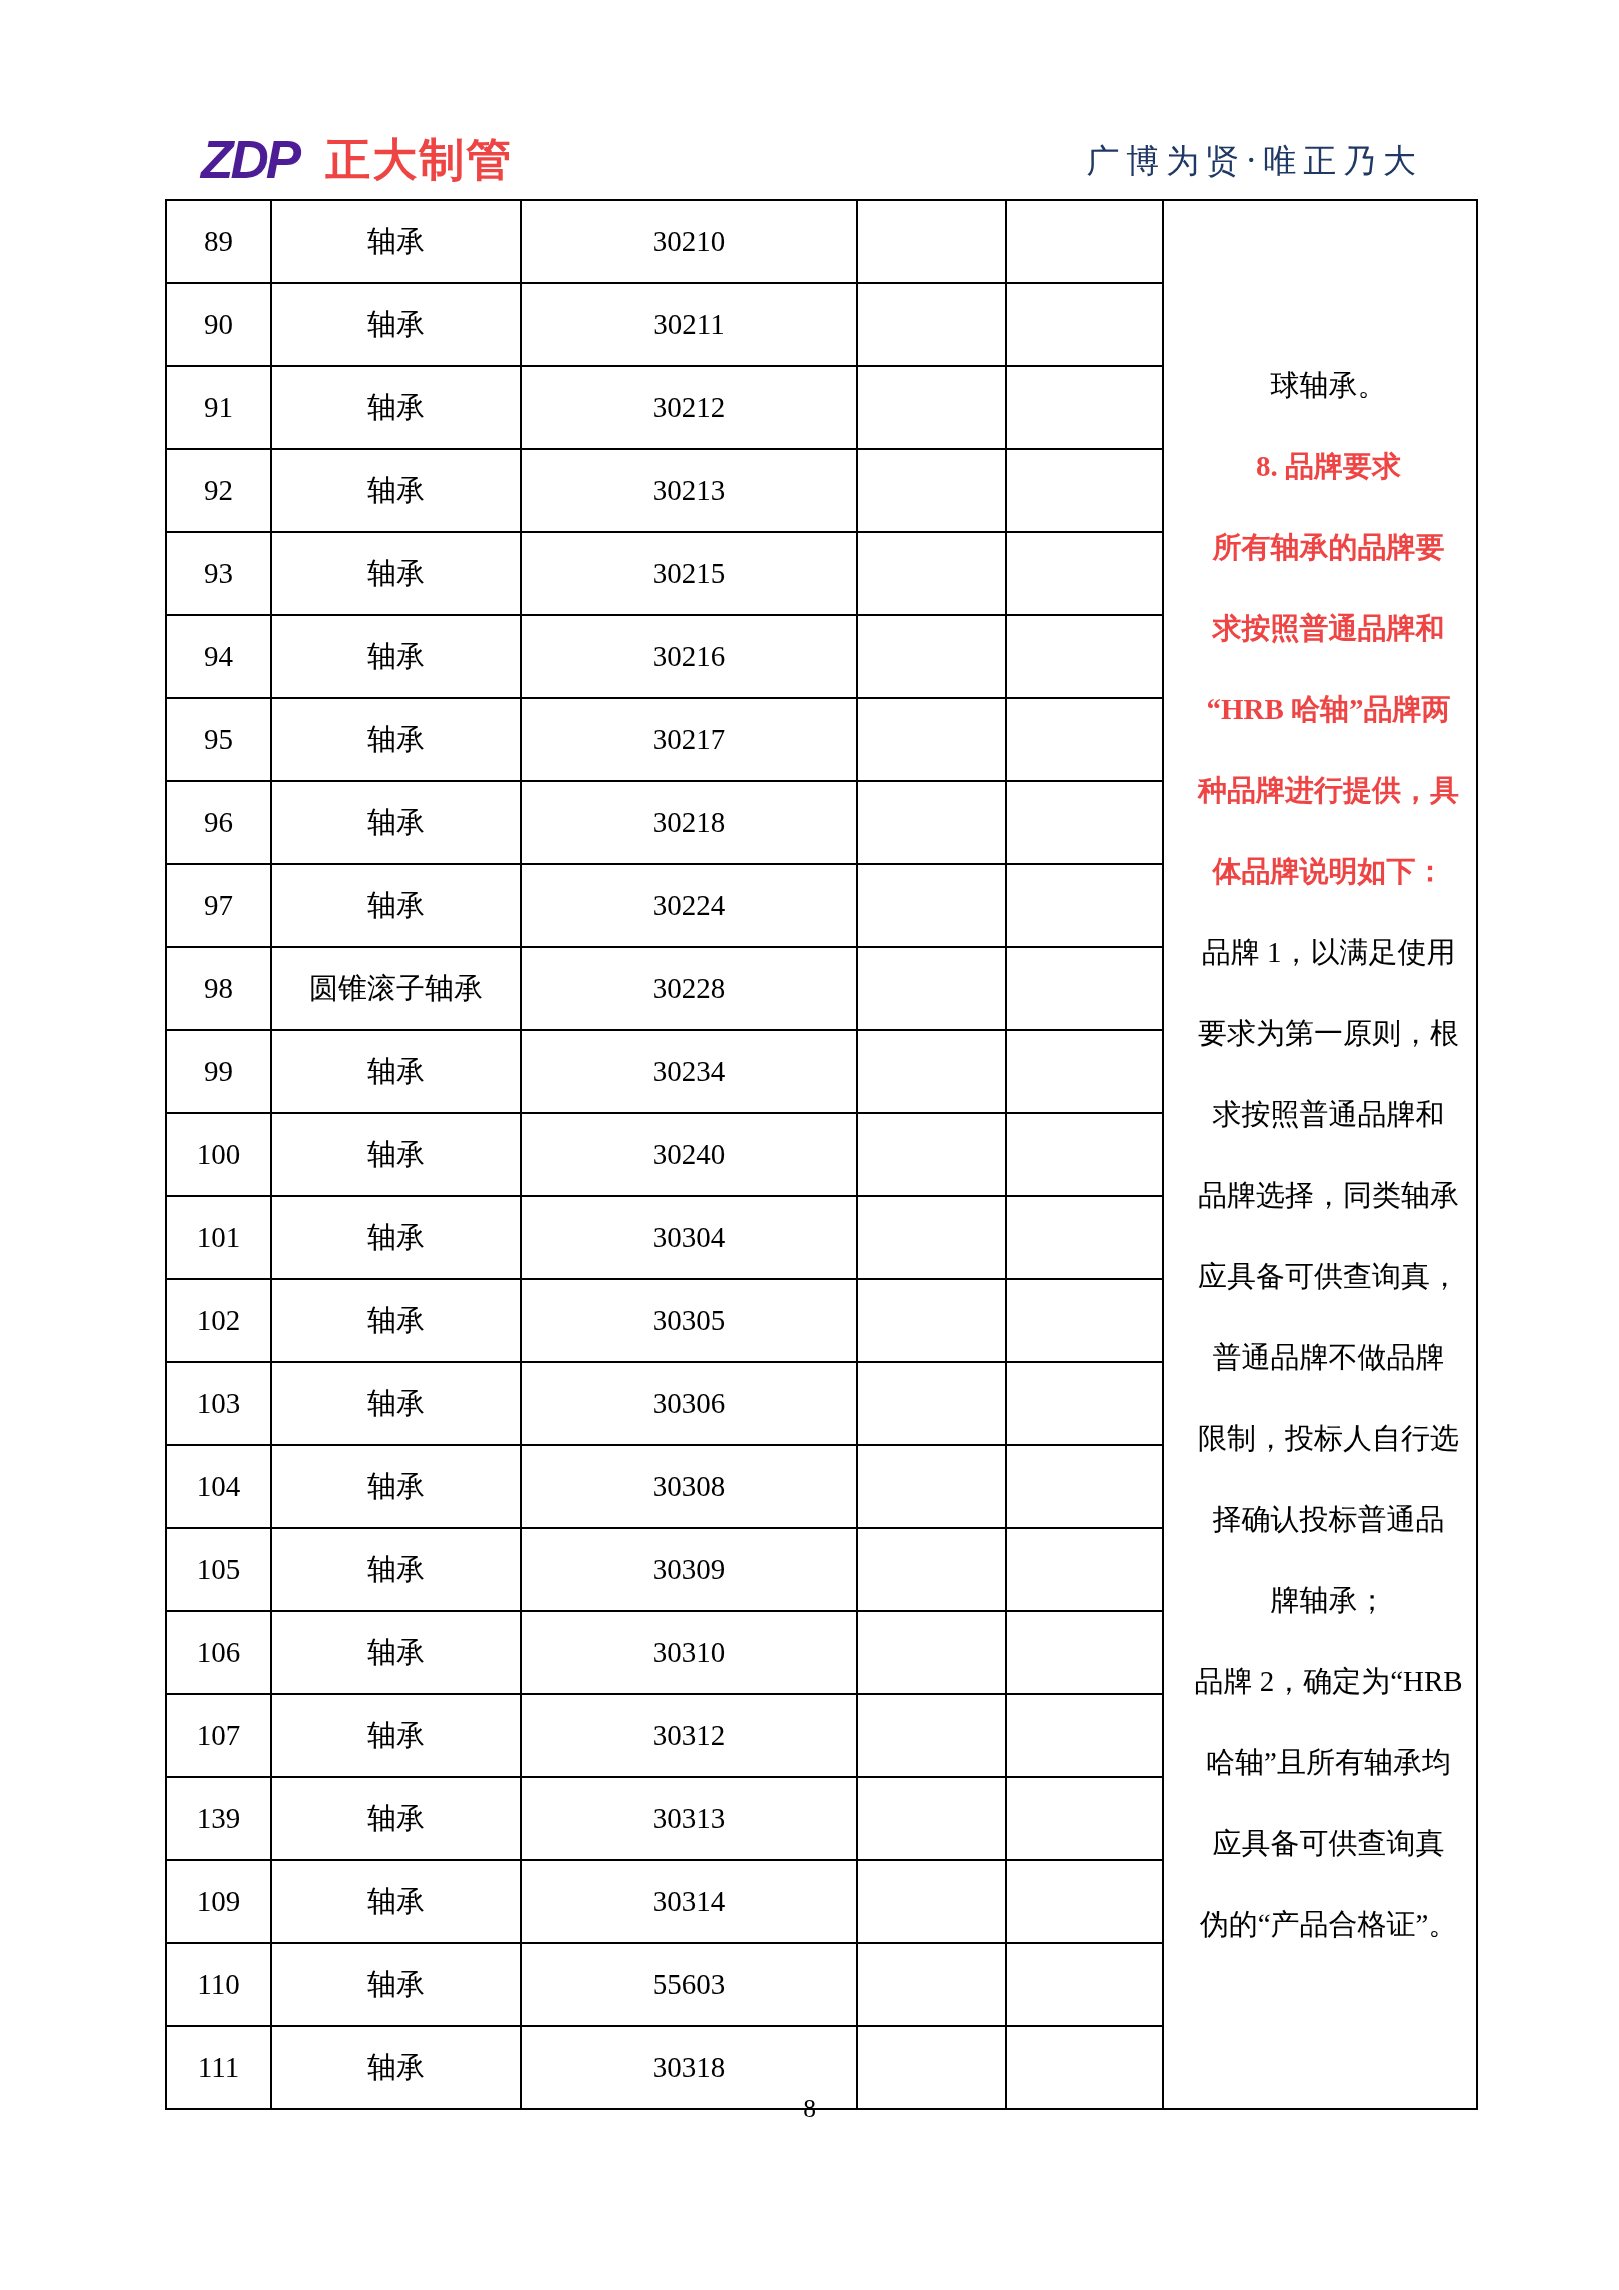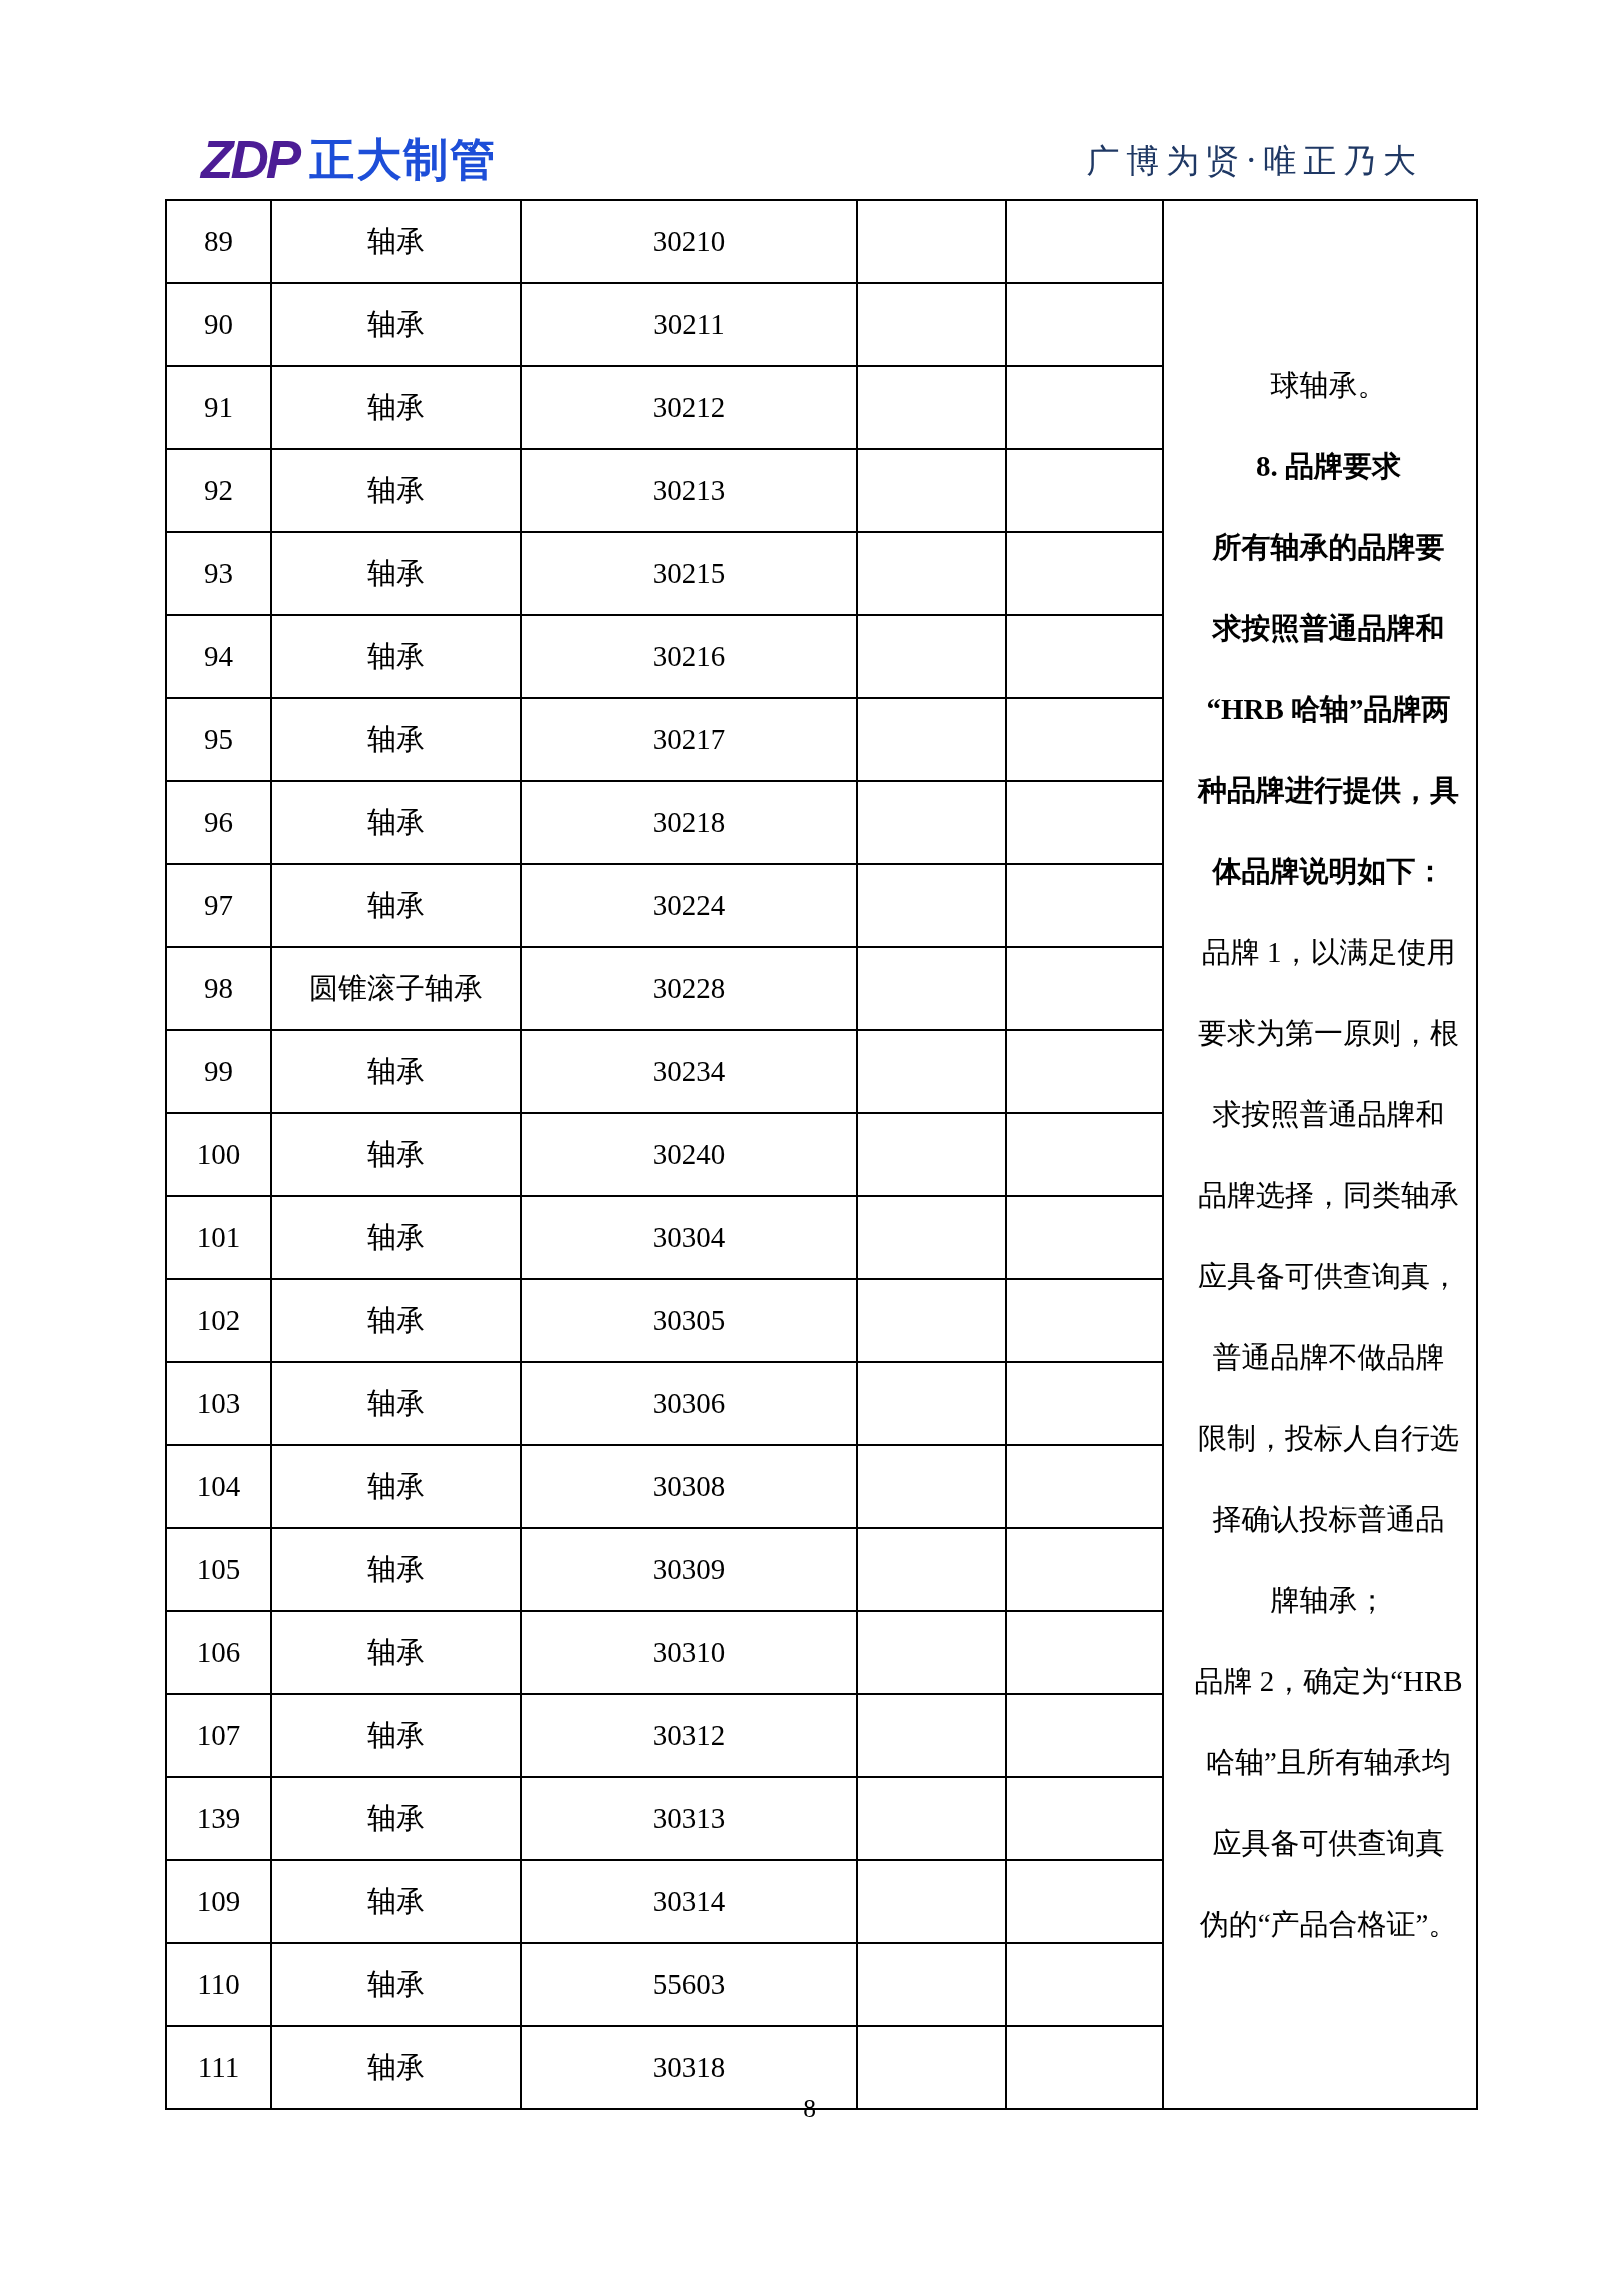--- a/index.html
+++ b/index.html
@@ -20,22 +20,22 @@
     font-family:"Liberation Sans","DejaVu Sans",sans-serif;
     font-weight:bold; font-style:italic;
     font-size:53px; line-height:53px;
     letter-spacing:-2.9px;
     color:#4c1d95;
   }
   .logo-cn {
     font-family:"Liberation Sans","DejaVu Sans",sans-serif;
     font-weight:bold;
     font-size:45px; line-height:53px;
-    color:#1d4ed8;
-    margin-left:11px;
+    color:#ef4444;
+    margin-left:27px;
     letter-spacing:2px;
   }
   .header-slogan {
     position:absolute; right:196px; top:139px;
     font-family:"DejaVu Serif","Liberation Serif",serif;
     font-size:33px; line-height:43px;
     letter-spacing:6.9px;
     color:#1F3864;
     font-weight:normal;
     margin-left:37px;
@@ -63,21 +63,21 @@
     padding:0 7.8px 0 11.8px;
   }
   .note-line {
     line-height:81px;
     font-size:29px;
     white-space:nowrap;
     color:#000;
     padding-left:17px;
   }
   .note-line.emph {
-    color:#000000;
+    color:#ef4444;
     font-weight:bold;
   }
   
   .page-number {
     position:absolute; left:0; right:0; top:2094px;
     text-align:center;
     font-size:25.5px;
     color:#000;
   }
 </style>

